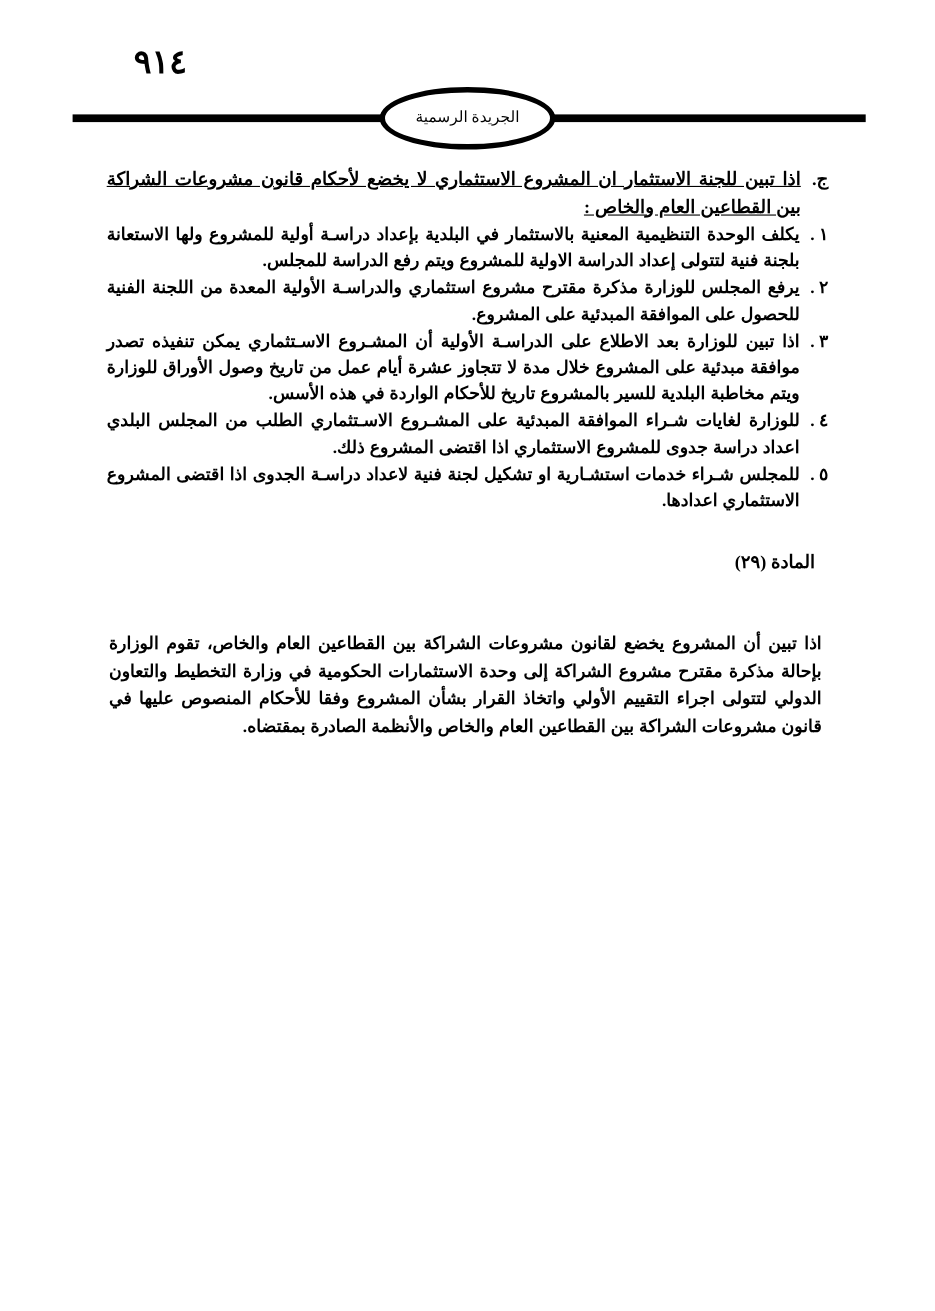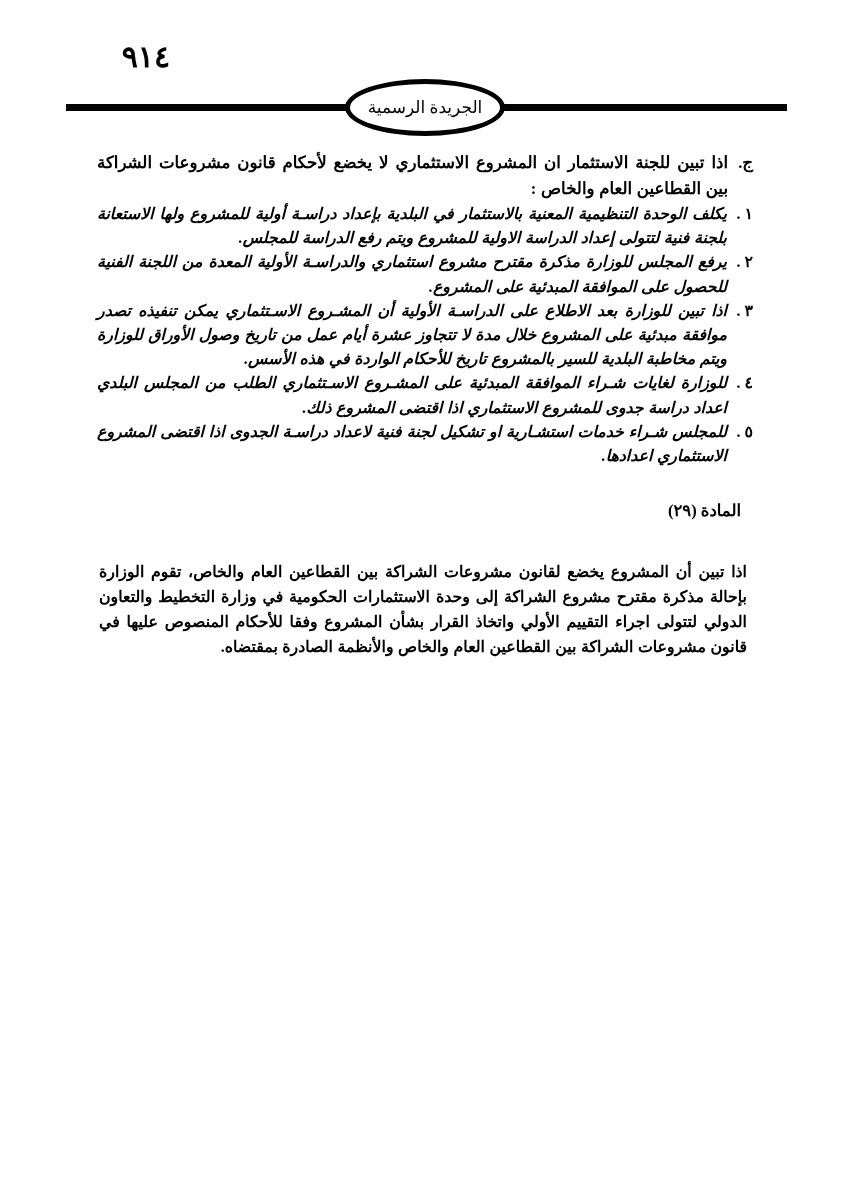--- a/index.html
+++ b/index.html
@@ -61,21 +61,21 @@
     border: 5px solid #000000;
     border-radius: 50% / 50%;
     background: #ffffff;
     display: flex;
     align-items: center;
     justify-content: center;
     box-sizing: border-box;
   }
 
   .gazette-badge-label {
-    font-size: 17px;
+    font-size: 14px;
     font-weight: 400;
     line-height: 1;
     direction: rtl;
     white-space: nowrap;
     letter-spacing: 0.2px;
   }
 
   
   .content {
     position: absolute;
@@ -104,20 +104,21 @@
     padding-left: 7px;
     font-weight: 700;
     white-space: nowrap;
   }
 
   .clause-text {
     flex: 1 1 auto;
     text-align: justify;
     text-align-last: right;
     word-spacing: 0.5px;
+    text-decoration: underline;
   }
 
   
   .clause-top {
     font-size: 16.6px;
     line-height: 25.5px;
     margin-bottom: 1px;
   }
   .clause-top .clause-marker {
     width: 19px;
@@ -149,36 +150,35 @@
     box-sizing: border-box;
     white-space: nowrap;
     font-weight: 700;
   }
 
   .numbered-item .item-text {
     flex: 1 1 auto;
     text-align: justify;
     text-align-last: right;
     word-spacing: 0.6px;
-    font-style: italic;
   }
 
   
   .article-heading {
     margin-top: 33px;
     font-size: 16.5px;
     font-weight: 700;
     text-align: center;
     padding-right: 12px;
     letter-spacing: 0.3px;
   }
 
   
   .closing-paragraph {
-    margin-top: 38px;
+    margin-top: 52px;
     font-size: 15.8px;
     font-weight: 700;
     line-height: 25px;
     text-align: justify;
     text-align-last: right;
     padding-right: 6px;
     padding-left: 2px;
     word-spacing: 0.6px;
   }
 </style>

